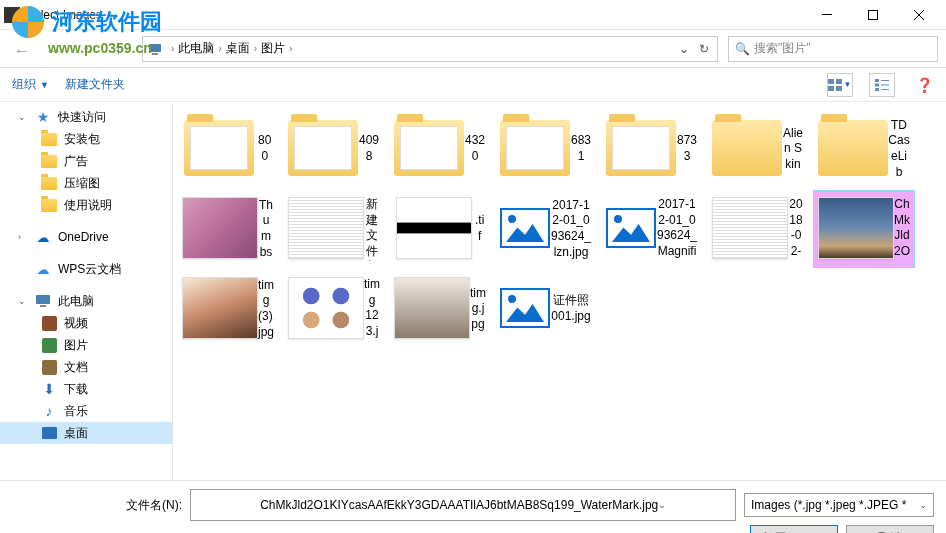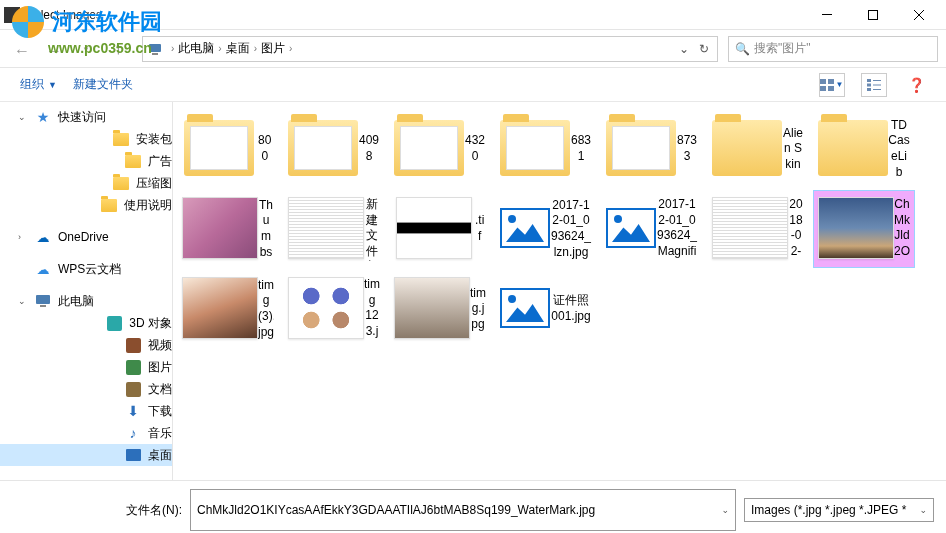--- a/index.html
+++ b/index.html
@@ -20,30 +20,30 @@
 .navbar .nav-btn { width: 28px; height: 28px; display: flex; align-items: center; justify-content: center; border-radius: 3px; cursor: pointer; color: #999; }
 .navbar .up-btn { color: #555; }
 .navbar .breadcrumb { flex: 1; height: 26px; border: 1px solid #ccc; display: flex; align-items: center; padding: 0 4px; font-size: 12px; margin: 0 6px; }
 .navbar .breadcrumb .pc-icon { width: 16px; height: 16px; margin-right: 4px; }
 .navbar .breadcrumb .chev { color: #777; margin: 0 4px; font-size: 10px; }
 .navbar .breadcrumb .drop { margin-left: auto; display: flex; gap: 2px; }
 .navbar .breadcrumb .drop span { width: 18px; text-align: center; color: #555; }
 .navbar .search { width: 210px; height: 26px; border: 1px solid #ccc; display: flex; align-items: center; padding: 0 6px; font-size: 12px; color: #888; }
 .navbar .search .mag { margin-right: 4px; }
 
-.toolbar { height: 34px; display: flex; align-items: center; padding: 0 20px; gap: 16px; border-bottom: 1px solid #e8e8e8; font-size: 12px; color: #1a5fb4; }
+.toolbar { height: 34px; display: flex; align-items: center; padding: 0 12px; gap: 16px; border-bottom: 1px solid #e8e8e8; font-size: 12px; color: #1a5fb4; }
 .toolbar .tb-item { display: flex; align-items: center; gap: 4px; cursor: pointer; }
 .toolbar .spacer { flex: 1; }
 .toolbar .view-btn { width: 26px; height: 24px; border: 1px solid #ccc; display: flex; align-items: center; justify-content: center; cursor: pointer; }
 .toolbar .help-btn { color: #0078d7; font-size: 14px; margin-left: 6px; }
 
 .main { display: flex; height: 378px; }
 .sidebar { width: 173px; border-right: 1px solid #e5e5e5; overflow-y: auto; padding: 4px 0; }
 .sidebar .tree-item { display: flex; align-items: center; height: 22px; padding-left: 18px; font-size: 12px; cursor: pointer; gap: 6px; }
-.sidebar .tree-item.sub { padding-left: 40px; justify-content: flex-end; }
+.sidebar .tree-item.sub { padding-left: 40px; }
 .sidebar .tree-item.selected { background: #cce8ff; }
 .sidebar .tree-item .chev { width: 10px; color: #555; font-size: 9px; visibility: hidden; }
 .sidebar .tree-item.has-children .chev { visibility: visible; }
 .sidebar .tree-icon { width: 18px; height: 16px; display: inline-flex; align-items: center; justify-content: center; }
 .sidebar .folder-ico { width: 16px; height: 13px; background: linear-gradient(#ffd76a,#f5c13e); border-radius: 1px; position: relative; }
 .sidebar .folder-ico::before { content:''; position:absolute; top:-3px; left:0; width:7px; height:3px; background:#f5c13e; border-radius:1px 1px 0 0; }
 .sidebar .quick-ico { color: #3a86d8; font-size: 14px; }
 .sidebar .cloud-ico { color: #0364b8; font-size: 13px; }
 .sidebar .wps-ico { color: #2f8ae0; font-size: 13px; }
 .sidebar .d3-ico { background: #2aa8a8; width:15px; height:15px; border-radius:2px; }
@@ -76,21 +76,21 @@
 .thumb .photo.girl3 { background: linear-gradient(180deg,#5a7aca,#3a4a8a 40%,#e8d4c0 60%); }
 .thumb .photo.girl4 { background: linear-gradient(180deg,#f0e8e0,#8a7a6a); }
 .thumb .photo.circles { background: radial-gradient(circle at 30% 30%,#5a6ac8 12%,transparent 13%),radial-gradient(circle at 70% 30%,#5a6ac8 12%,transparent 13%),radial-gradient(circle at 30% 70%,#d8a87a 12%,transparent 13%),radial-gradient(circle at 70% 70%,#b8886a 12%,transparent 13%),#fff; }
 .thumb .photo.bw { background: linear-gradient(#fff 40%,#000 42%,#000 58%,#fff 60%); }
 .thumb .photo.thumbs { background: linear-gradient(135deg,#d89aba,#b86a9a,#8a4c7a); }
 .thumb .photo.docgrid { background: repeating-linear-gradient(#fff,#fff 2px,#ddd 2px,#ddd 3px); }
 
 .footer { border-top: 1px solid #e5e5e5; padding: 8px 12px 12px; }
 .footer .fn-row { display: flex; align-items: center; gap: 8px; margin-bottom: 4px; }
 .footer .fn-label { font-size: 12px; width: 170px; text-align: right; }
-.footer .fn-input { flex: 1; height: 42px; border: 1px solid #999; padding: 0 6px; font-size: 12px; display: flex; align-items: center; justify-content: space-between; }
+.footer .fn-input { flex: 1; height: 32px; border: 1px solid #999; padding: 0 6px; font-size: 12px; display: flex; align-items: center; justify-content: center; }
 .footer .fn-filter { width: 190px; height: 24px; border: 1px solid #999; padding: 0 6px; font-size: 12px; display: flex; align-items: center; justify-content: space-between; }
 .footer .btn-row { display: flex; justify-content: flex-end; gap: 8px; }
 .footer .btn { width: 88px; height: 26px; border: 1px solid #999; background: #e1e1e1; font-size: 12px; display: flex; align-items: center; justify-content: center; cursor: pointer; }
 .footer .btn.primary { border-color: #0078d7; }
 .footer .btn .split { margin-left: 6px; border-left: 1px solid #aaa; padding-left: 6px; font-size: 9px; }
 </style>
 </head>
 <body>
 
 <div class="watermark">
@@ -236,26 +236,20 @@
         <span class="tree-icon">
           <svg width="16" height="14" viewBox="0 0 16 14">
             <rect x="1" y="1" width="14" height="9" fill="#4a7db1" rx="1"></rect>
             <rect x="5" y="11" width="6" height="2" fill="#888"></rect>
           </svg>
         </span>
         <span>此电脑</span>
       </div>
     <div class="tree-item sub">
         <span class="tree-icon">
-          <span class="d3-ico"></span>
-        </span>
-        <span>3D 对象</span>
-      </div>
-    <div class="tree-item sub">
-        <span class="tree-icon">
           <span class="vid-ico"></span>
         </span>
         <span>视频</span>
       </div>
     <div class="tree-item sub">
         <span class="tree-icon">
           <span class="img-ico"></span>
         </span>
         <span>图片</span>
       </div>

